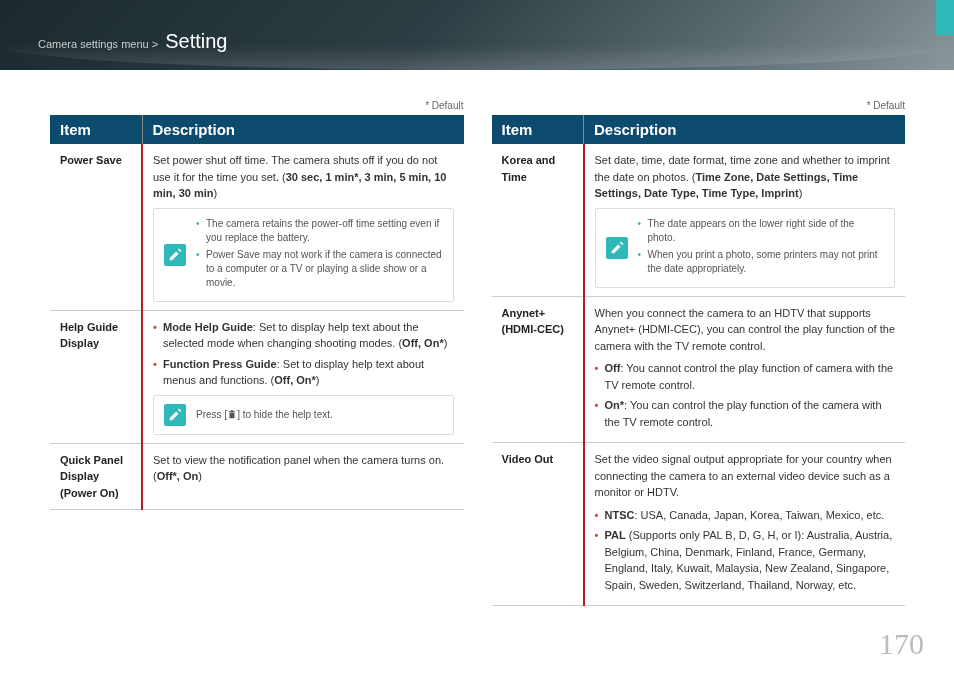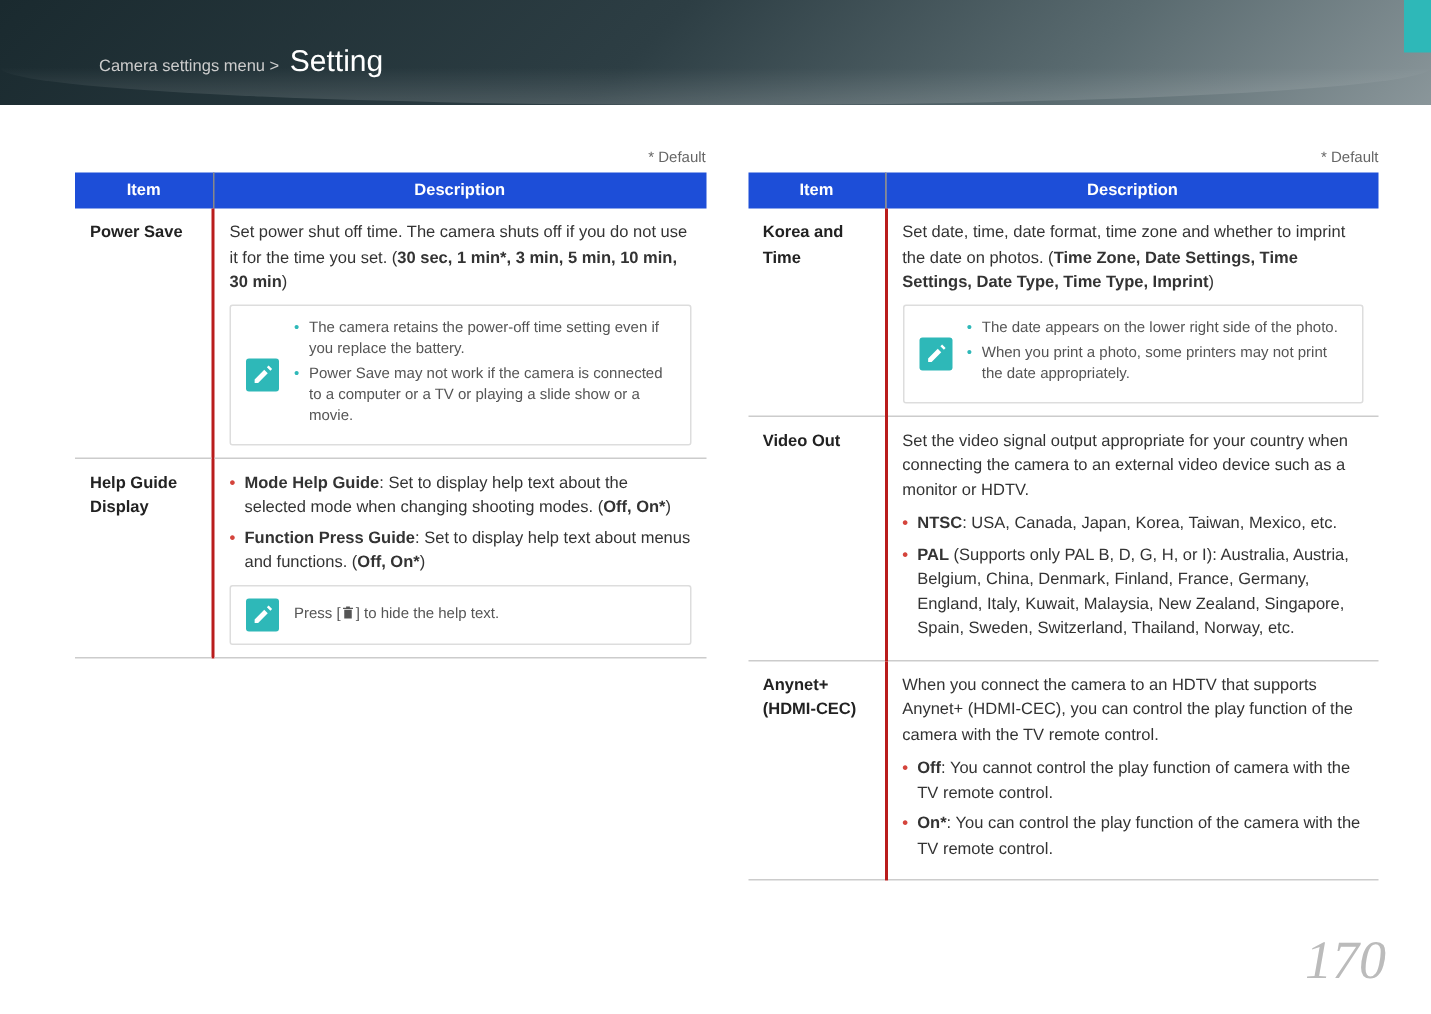--- a/index.html
+++ b/index.html
@@ -1,43 +1,43 @@
 <!DOCTYPE html>
 <html><head>
 <meta charset="utf-8">
 <style>
   *{box-sizing:border-box;margin:0;padding:0}
   body{width:954px;height:676px;background:#fff;font-family:"Segoe UI",Arial,sans-serif;font-size:11px;color:#333;position:relative;overflow:hidden}
-  .header{height:70px;background:linear-gradient(135deg,#1a2a2f 0%,#2d3e44 45%,#5a6b70 75%,#8a969a 100%);position:relative;padding:30px 0 0 66px;color:#ddd}
+  .header{height:70px;background:linear-gradient(135deg,#1a2a2f 0%,#2d3e44 45%,#5a6b70 75%,#8a969a 100%);position:relative;padding:30px 0 0 38px;color:#ddd}
   .header::after{content:"";position:absolute;bottom:0;left:0;right:0;height:25px;background:linear-gradient(180deg,rgba(0,0,0,0) 0%,rgba(255,255,255,.15) 100%);border-bottom-left-radius:50% 25px;border-bottom-right-radius:50% 25px}
   .accent-tab{position:absolute;top:0;right:0;width:18px;height:35px;background:#2eb8b8}
   .breadcrumb{font-size:11px;color:#ccc}
   .title{font-size:20px;color:#fff;margin-left:4px;font-weight:400}
-  .content{display:flex;gap:28px;padding:30px 35px 0 50px}
+  .content{display:flex;gap:28px;padding:30px 49px 0 50px}
   .col{flex:1;min-width:0}
   .default-note{text-align:right;font-size:10px;color:#666;margin-bottom:4px}
   .tbl{width:100%;border-collapse:collapse}
-  .tbl thead th{background:#1d4ed8;color:#fff;text-align:center;padding:6px 10px;font-weight:600;font-size:11px}
+  .tbl thead th{background:#0c4a6e;color:#fff;text-align:left;padding:6px 10px;font-weight:600;font-size:15px}
   .tbl thead th:first-child{width:92px;border-right:1px solid #888}
   .tbl tbody td{border-bottom:1px solid #ccc;padding:8px 10px;vertical-align:top;font-size:11px;line-height:1.5}
   .tbl tbody td.item{font-weight:700;width:92px;border-right:2px solid #b91c1c;color:#222}
   .tbl tbody td.desc p{margin-bottom:6px}
   .b{font-weight:700}
   .tip{display:flex;align-items:center;border:1px solid #ddd;padding:8px 10px;margin-top:6px;border-radius:2px}
   .tip .icon{width:22px;height:22px;background:#2eb8b8;border-radius:2px;flex-shrink:0;margin-right:10px;display:flex;align-items:center;justify-content:center;color:#fff}
   .tip .icon svg{width:14px;height:14px;fill:#fff}
   .tip .txt{flex:1;font-size:10px;color:#555}
   .tip .txt ul{list-style:none;padding:0}
   .tip .txt ul li{position:relative;padding-left:10px;margin-bottom:3px;line-height:1.4}
   .tip .txt ul li::before{content:"•";position:absolute;left:0;color:#2eb8b8}
   .tip .single{font-size:10px;color:#555;padding-left:0}
   ul.bul{list-style:none;padding:0}
   ul.bul li{position:relative;padding-left:10px;margin-bottom:4px}
   ul.bul li::before{content:"•";position:absolute;left:0;color:#d4443c;font-weight:bold}
-  .pg{position:absolute;right:30px;bottom:15px;font-size:36px;font-style:italic;color:#bbb;font-family:Georgia,serif}
+  .pg{position:absolute;right:30px;bottom:15px;font-size:30px;color:#bbb;font-family:Georgia,serif}
   .trash{display:inline-block;vertical-align:-2px}
 </style>
 </head>
 <body>
 
 <div class="header">
   <div class="accent-tab"></div>
   <span class="breadcrumb">Camera settings menu &gt;</span>
   <span class="title">Setting</span>
 </div>
@@ -87,20 +87,26 @@
                   </svg>
                 </span>
               <div class="txt single">
                 <span>Press [</span><svg class="trash" width="10" height="11" viewBox="0 0 24 24" fill="#555">
                     <path d="M6 7h12v14H6zM4 4h16v2H4zM9 2h6v2H9z"></path>
                   </svg><span>] to hide the help text.</span>
               </div>
             </div>
           </td>
         </tr>
+        <tr>
+          <td class="item">Quick Panel Display (Power On)</td>
+          <td class="desc">
+            <span>Set to view the notification panel when the camera turns on. (</span><span class="b">Off*, On</span><span>)</span>
+          </td>
+        </tr>
       </tbody>
     </table>
   </div>
 
   <div class="col">
     <div class="default-note">* Default</div>
     <table class="tbl">
       <thead>
         <tr>
           <th>Item</th>
@@ -121,36 +127,36 @@
               <div class="txt">
                   <ul>
                 <li>The date appears on the lower right side of the photo.</li>
                 <li>When you print a photo, some printers may not print the date appropriately.</li>
               </ul>
                 </div>
             </div>
           </td>
         </tr>
         <tr>
+          <td class="item">Anynet+ (HDMI-CEC)</td>
+          <td class="desc">
+            <p>When you connect the camera to an HDTV that supports Anynet+ (HDMI-CEC), you can control the play function of the camera with the TV remote control.</p>
+            <ul class="bul">
+              <li><span class="b">Off</span><span>: You cannot control the play function of camera with the TV remote control.</span></li>
+              <li><span class="b">On*</span><span>: You can control the play function of the camera with the TV remote control.</span></li>
+            </ul>
+          </td>
+        </tr>
+        <tr>
           <td class="item">Video Out</td>
           <td class="desc">
             <p>Set the video signal output appropriate for your country when connecting the camera to an external video device such as a monitor or HDTV.</p>
             <ul class="bul">
               <li><span class="b">NTSC</span><span>: USA, Canada, Japan, Korea, Taiwan, Mexico, etc.</span></li>
               <li><span class="b">PAL</span><span> (Supports only PAL B, D, G, H, or I): Australia, Austria, Belgium, China, Denmark, Finland, France, Germany, England, Italy, Kuwait, Malaysia, New Zealand, Singapore, Spain, Sweden, Switzerland, Thailand, Norway, etc.</span></li>
-            </ul>
-          </td>
-        </tr>
-        <tr>
-          <td class="item">Anynet+ (HDMI-CEC)</td>
-          <td class="desc">
-            <p>When you connect the camera to an HDTV that supports Anynet+ (HDMI-CEC), you can control the play function of the camera with the TV remote control.</p>
-            <ul class="bul">
-              <li><span class="b">Off</span><span>: You cannot control the play function of camera with the TV remote control.</span></li>
-              <li><span class="b">On*</span><span>: You can control the play function of the camera with the TV remote control.</span></li>
             </ul>
           </td>
         </tr>
       </tbody>
     </table>
   </div>
 
 </div>
 
 <div class="pg">170</div>

